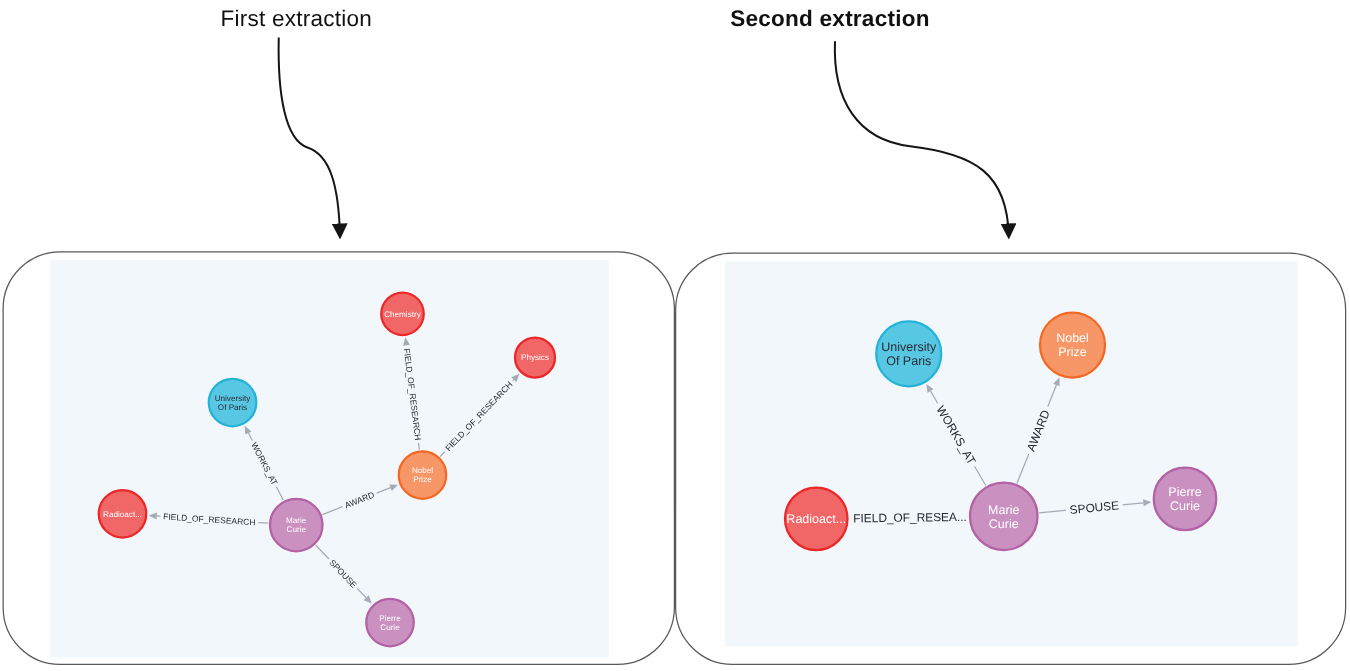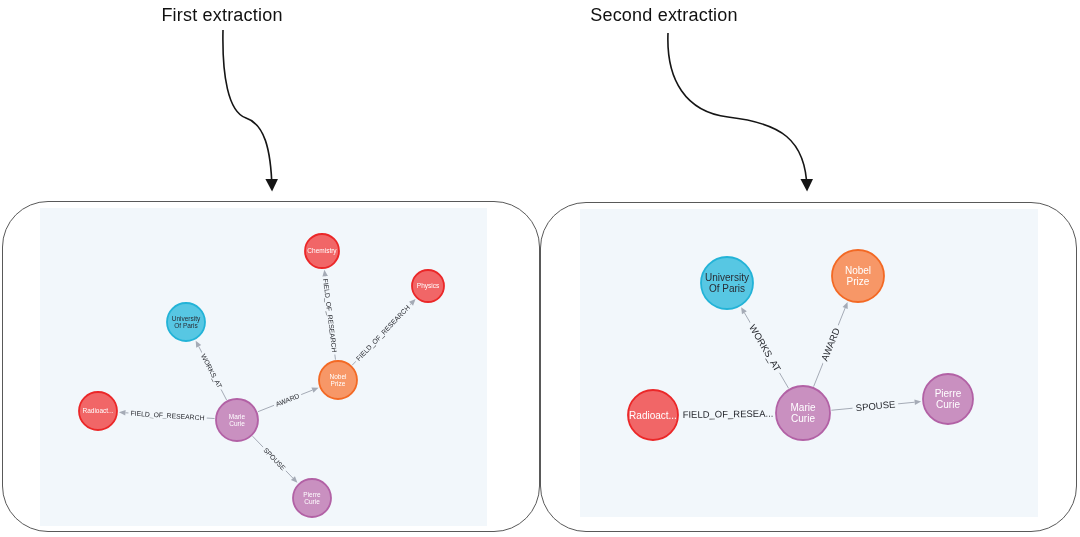--- a/index.html
+++ b/index.html
@@ -13,22 +13,22 @@
   }
   .panel-first{left:2px;top:201px;width:538px;height:331px;}
   .panel-second{left:540px;top:202px;width:537px;height:330px;}
   .viewport{position:absolute;}
   .viewport-first{left:40px;top:208px;width:447px;height:318px;}
   .viewport-second{left:580px;top:209px;width:458px;height:308px;}
   .annotation-label{
     position:absolute;top:5px;font-size:18px;color:#111111;
     text-align:center;white-space:nowrap;letter-spacing:0.2px;
   }
-  .annotation-label-first{left:152px;width:140px;}
-  .annotation-label-second{left:584px;width:160px;}
+  .annotation-label-first{left:167px;width:140px;}
+  .annotation-label-second{left:584px;width:160px;font-weight:bold;}
   svg.overlay{position:absolute;left:0;top:0;pointer-events:none;}
   svg.overlay text{font-family:"Liberation Sans",sans-serif;}
 </style>
 </head>
 <body>
 
 <div class="stage">
 
   <div class="panel panel-first"></div>
   <div class="panel panel-second"></div>

